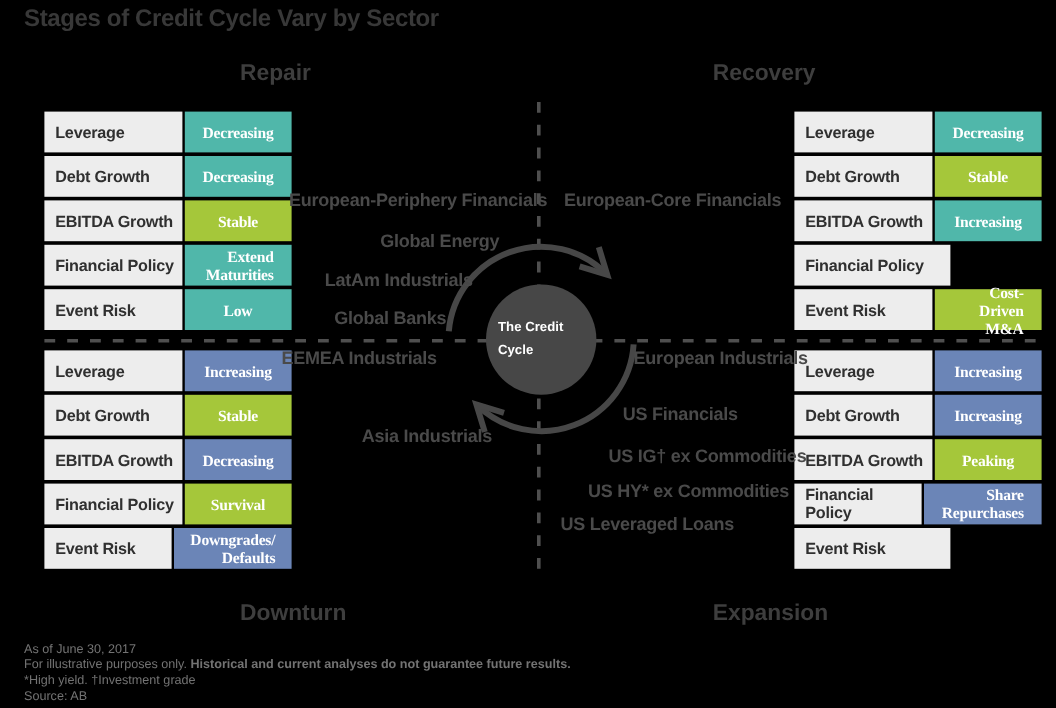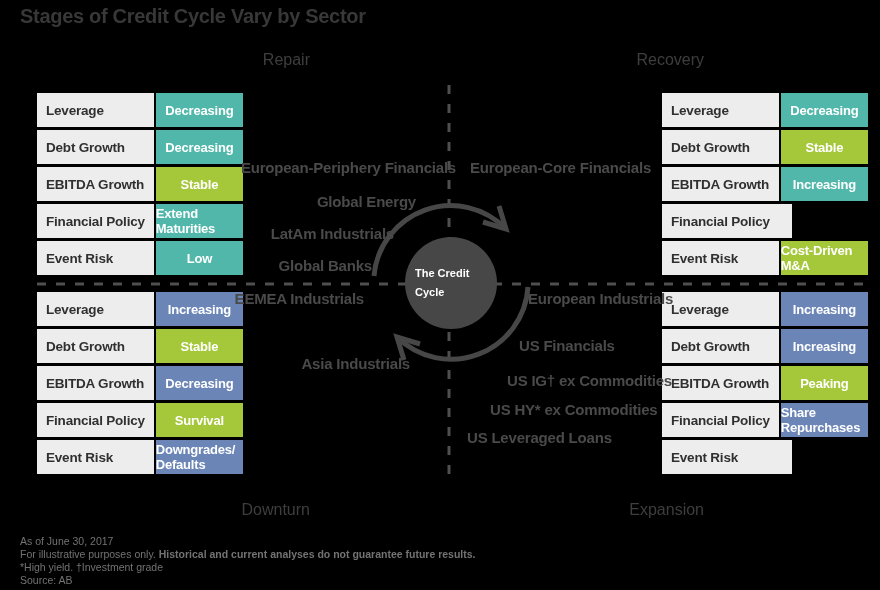--- a/index.html
+++ b/index.html
@@ -6,34 +6,34 @@
   #stage{
     position:relative;width:880px;height:590px;background:#000;overflow:hidden;
     font-family:"Liberation Sans","DejaVu Sans",sans-serif;
     margin-left:12px;
   }
   .title{
     position:absolute;left:8px;top:5px;font-size:20px;font-weight:700;
     color:#383838;letter-spacing:-0.3px;
   }
   .quadlabel{
-    position:absolute;width:110px;text-align:right;font-size:16px;font-weight:400;color:#3e3e3e;
+    position:absolute;width:110px;text-align:left;font-size:19px;font-weight:700;color:#3e3e3e;
   }
   
   .qtable{position:absolute;width:206px;}
   .row{display:flex;height:34px;margin-bottom:3px;}
   .cell{box-sizing:border-box;}
   .cell.label{
     width:130px;background:#ededed;color:#303030;font-size:13.5px;font-weight:700;
     display:flex;align-items:center;padding-left:9px;margin-right:2px;letter-spacing:-0.2px;
   }
   .cell.value{
-    width:98px;color:#fff;font-size:13px;font-weight:700;text-align:left;
+    width:98px;color:#fff;font-size:13px;font-weight:700;text-align:right;
     display:flex;align-items:center;justify-content:center;line-height:15px;
-    padding:0 0;letter-spacing:-0.2px;
+    padding:0 15px;letter-spacing:-0.2px;font-family:Liberation Serif, serif;
   }
   .cell.value[data-color="teal"]{background:#50b7aa;}
   .cell.value[data-color="green"]{background:#a5c73a;}
   .cell.value[data-color="blue"]{background:#6b85b7;}
   
   svg.diagram{position:absolute;left:0;top:0;}
   .circle{
     position:absolute;left:393px;top:237px;width:92px;height:92px;border-radius:50%;
     background:#474747;color:#fff;display:flex;align-items:center;justify-content:center;
     text-align:left;font-size:11px;font-weight:700;line-height:19px;padding:0 10px;

